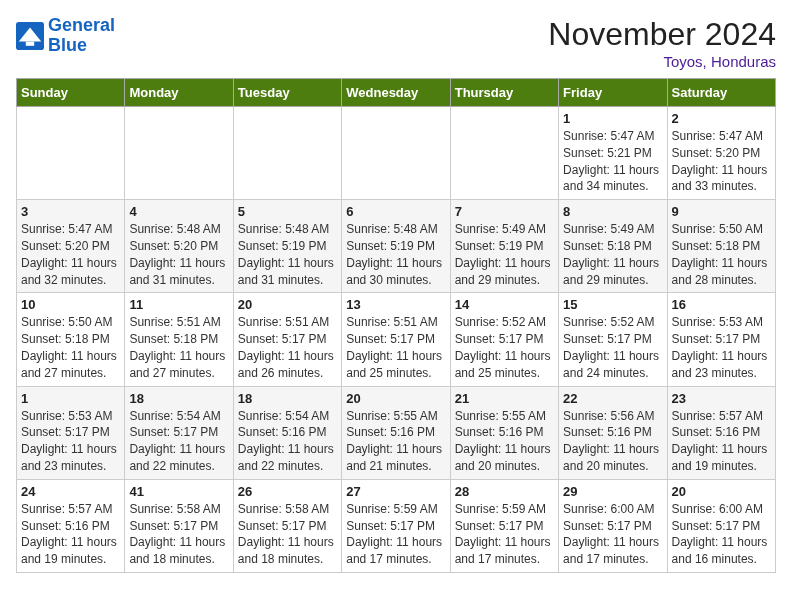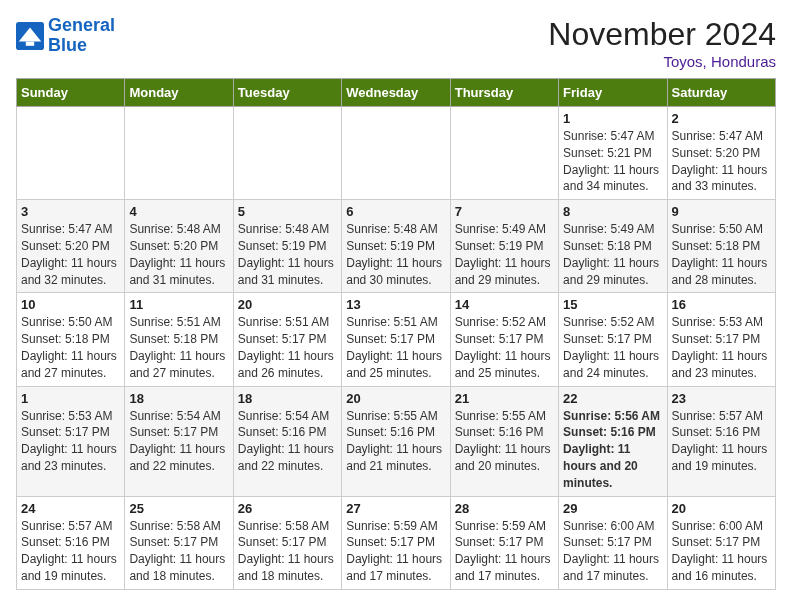--- a/index.html
+++ b/index.html
@@ -255,40 +255,40 @@
 Daylight: 11 hours and 21 minutes.</div>
         </td>
         <td>
           <span class="day-num">21</span>
           <div class="day-info" style="white-space: pre-line;">Sunrise: 5:55 AM
 Sunset: 5:16 PM
 Daylight: 11 hours and 20 minutes.</div>
         </td>
         <td>
           <span class="day-num">22</span>
-          <div class="day-info" style="white-space: pre-line; font-weight: bold;">Sunrise: 5:56 AM
+          <div class="day-info" style="white-space: pre-line;">Sunrise: 5:56 AM
 Sunset: 5:16 PM
 Daylight: 11 hours and 20 minutes.</div>
         </td>
         <td>
           <span class="day-num">23</span>
           <div class="day-info" style="white-space: pre-line;">Sunrise: 5:57 AM
 Sunset: 5:16 PM
 Daylight: 11 hours and 19 minutes.</div>
         </td>
       </tr>
       <tr>
         <td>
           <span class="day-num">24</span>
           <div class="day-info" style="white-space: pre-line;">Sunrise: 5:57 AM
 Sunset: 5:16 PM
 Daylight: 11 hours and 19 minutes.</div>
         </td>
         <td>
-          <span class="day-num">25</span>
+          <span class="day-num">41</span>
           <div class="day-info" style="white-space: pre-line;">Sunrise: 5:58 AM
 Sunset: 5:17 PM
 Daylight: 11 hours and 18 minutes.</div>
         </td>
         <td>
           <span class="day-num">26</span>
           <div class="day-info" style="white-space: pre-line;">Sunrise: 5:58 AM
 Sunset: 5:17 PM
 Daylight: 11 hours and 18 minutes.</div>
         </td>

